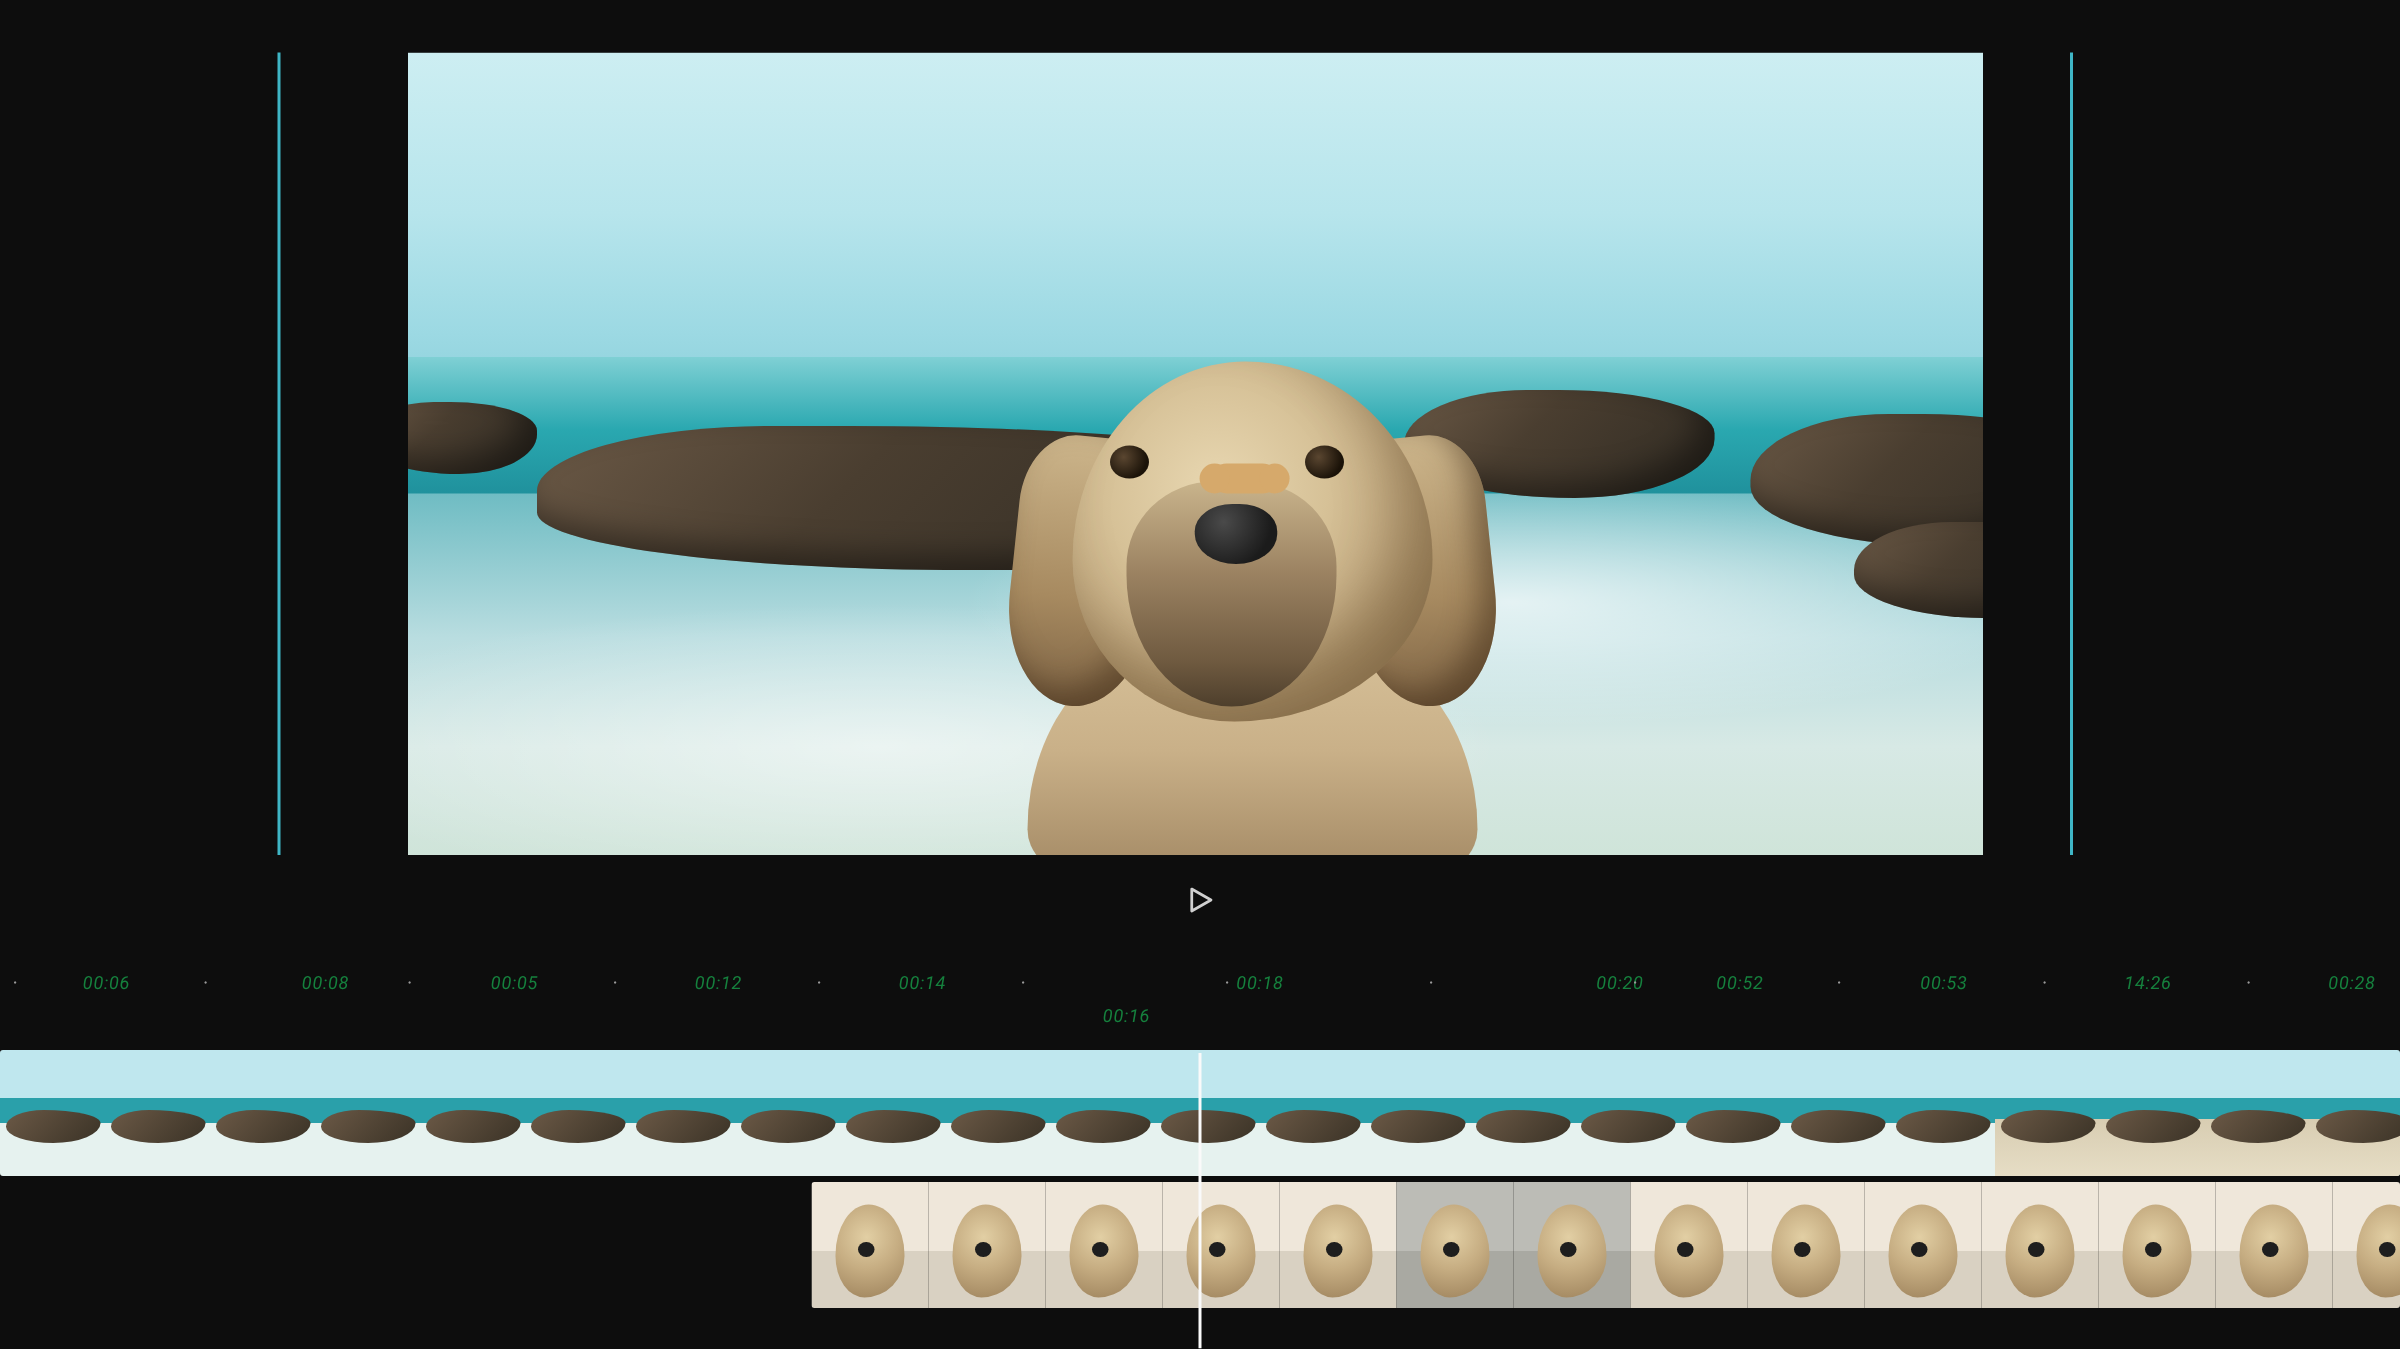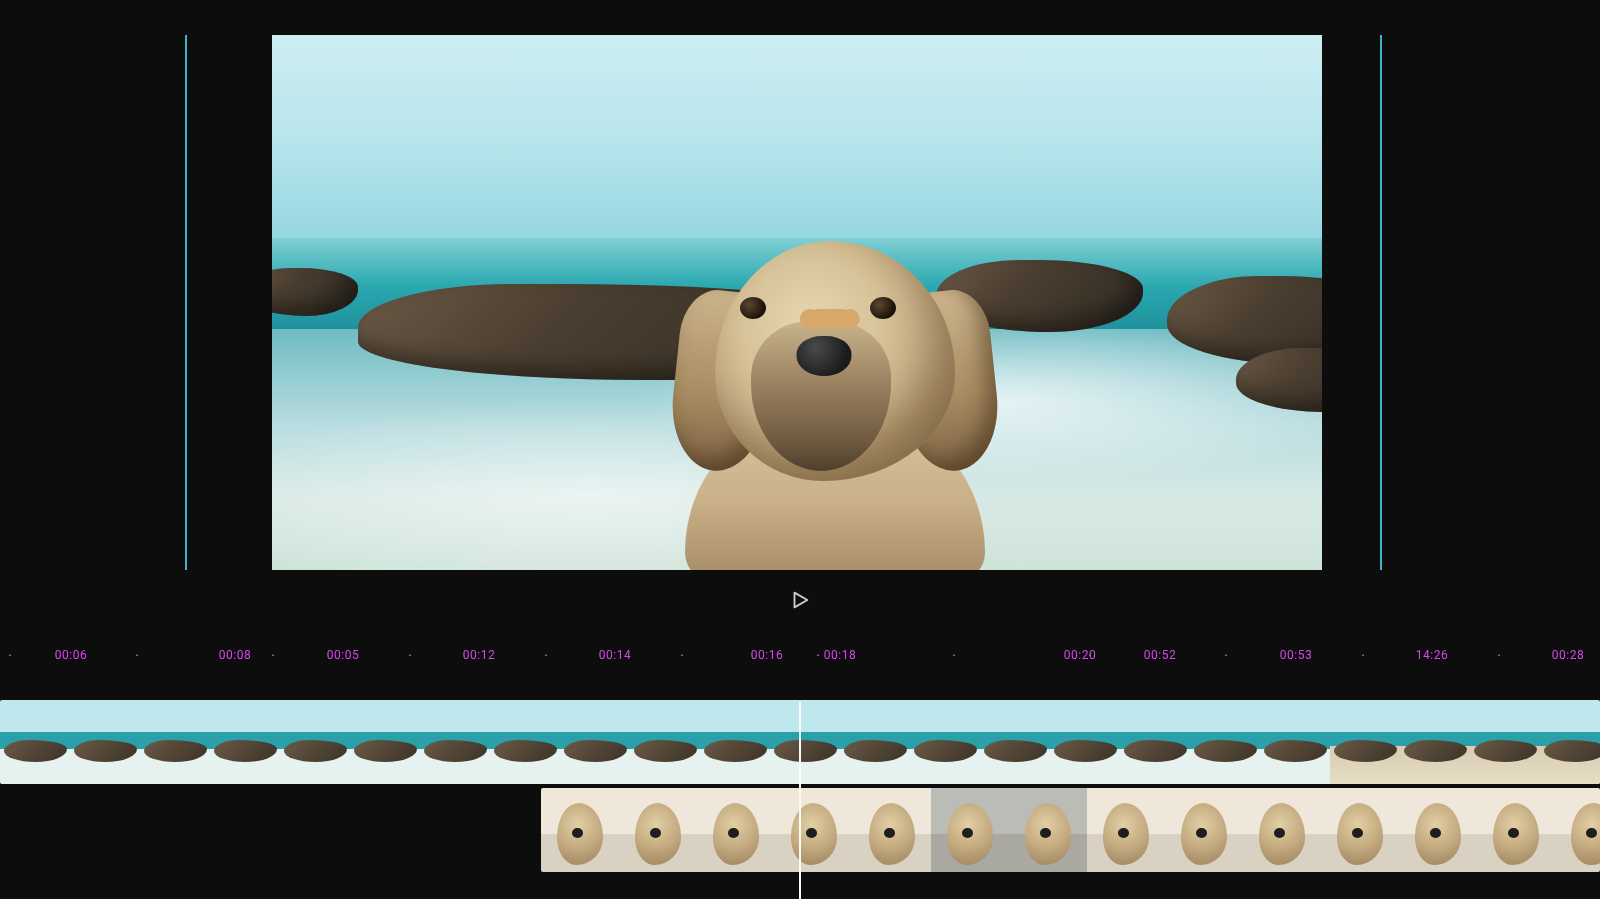--- a/index.html
+++ b/index.html
@@ -202,21 +202,22 @@
   .play-button svg { width: 22px; height: 22px; display: block; }
 
   
   .ruler {
     position: absolute;
     top: 648px;
     left: 0;
     right: 0;
     height: 40px;
     font-size: 12px;
-    color: #d946ef;
+    color: #15803d;
+    font-style: italic;
   }
   .ruler .mark {
     position: absolute;
     top: 0;
     transform: translateX(-50%);
     text-align: center;
     white-space: nowrap;
   }
   .ruler .mark.minor::before {
     content: "·";
@@ -356,29 +357,29 @@
         <polygon points="6,4 20,12 6,20"></polygon>
       </svg>
     </span>
   </div>
 </div>
 
 <div class="ruler" id="ruler">
     <div class="mark minor" style="left: 10px;"></div>
     <div class="mark major" style="left: 71px;"><span>00:06</span></div>
     <div class="mark minor" style="left: 137px;"></div>
-    <div class="mark major" style="left: 213px; padding-left: 44px;"><span>00:08</span></div>
+    <div class="mark major" style="left: 195px; padding-left: 44px;"><span>00:08</span></div>
     <div class="mark minor" style="left: 273px;"></div>
     <div class="mark major" style="left: 343px;"><span>00:05</span></div>
     <div class="mark minor" style="left: 410px;"></div>
     <div class="mark major" style="left: 479px;"><span>00:12</span></div>
     <div class="mark minor" style="left: 546px;"></div>
     <div class="mark major" style="left: 615px;"><span>00:14</span></div>
     <div class="mark minor" style="left: 682px;"></div>
-    <div class="mark major" style="left: 767px;"><span>00:16</span></div>
+    <div class="mark major" style="left: 751px; margin-top: 22px;"><span>00:16</span></div>
     <div class="mark minor" style="left: 818px;"></div>
     <div class="mark major" style="left: 840px;"><span>00:18</span></div>
     <div class="mark minor" style="left: 954px;"></div>
     <div class="mark major" style="left: 1080px;"><span>00:20</span></div>
     <div class="mark minor" style="left: 1090px;"></div>
     <div class="mark major" style="left: 1160px;"><span>00:52</span></div>
     <div class="mark minor" style="left: 1226px;"></div>
     <div class="mark major" style="left: 1296px;"><span>00:53</span></div>
     <div class="mark minor" style="left: 1363px;"></div>
     <div class="mark major" style="left: 1432px;"><span>14:26</span></div>

